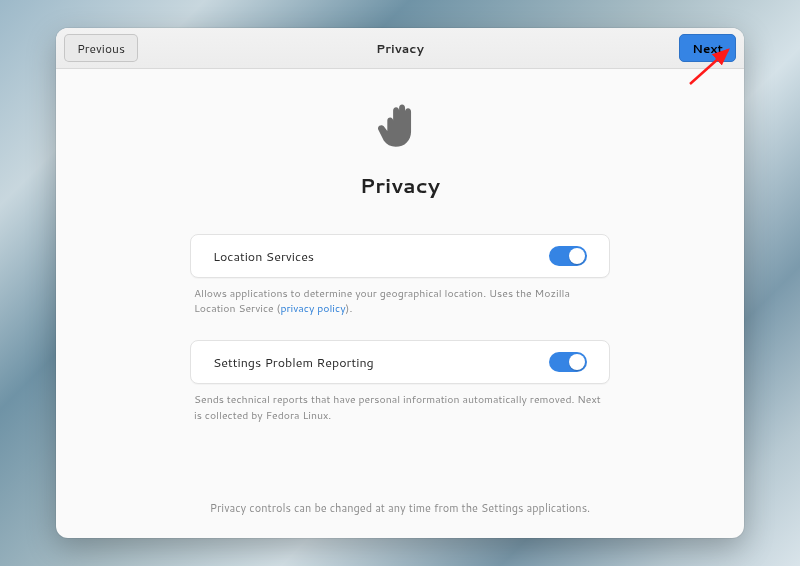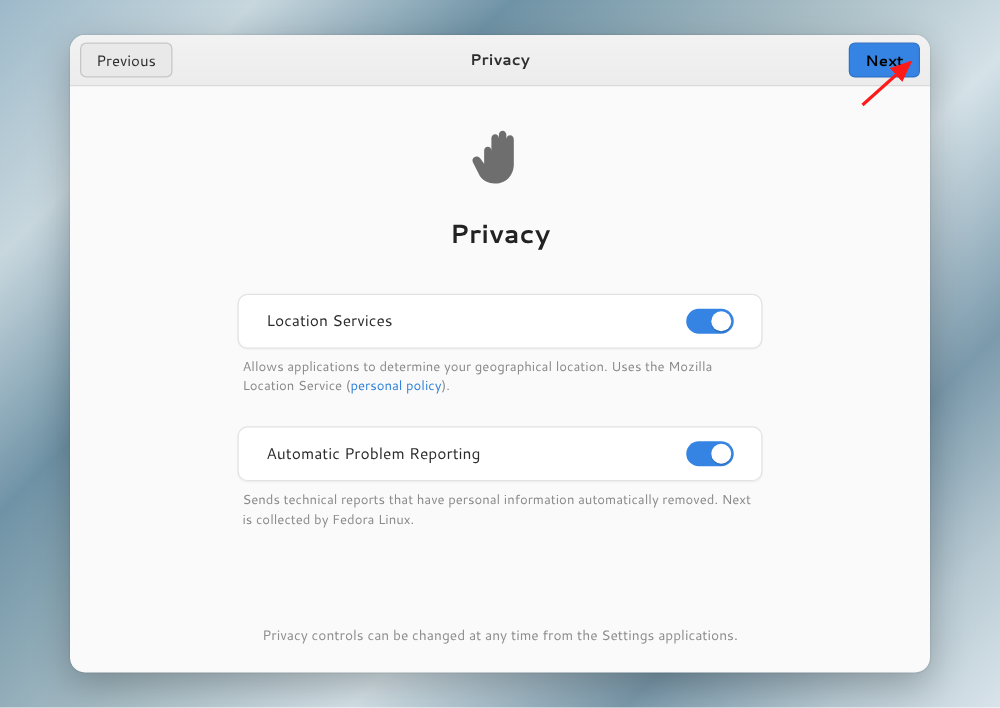--- a/index.html
+++ b/index.html
@@ -172,27 +172,27 @@
     </div>
 
     <div class="page-title">Privacy</div>
 
     <div class="group">
       <div class="row">
         <span class="row-label">Location Services</span>
         <div class="switch"></div>
       </div>
       <div class="desc">
-        <span>Allows applications to determine your geographical location. Uses the Mozilla Location Service (</span><a>personal policy</a><span>).</span>
+        <span>Allows applications to determine your geographical location. Uses the Mozilla Location Service (</span><a>privacy policy</a><span>).</span>
       </div>
     </div>
 
     <div class="group">
       <div class="row">
-        <span class="row-label">Automatic Problem Reporting</span>
+        <span class="row-label">Settings Problem Reporting</span>
         <div class="switch"></div>
       </div>
       <div class="desc">Sends technical reports that have personal information automatically removed. Next is collected by Fedora Linux.</div>
     </div>
 
   </div>
 
   <div class="footer-note">Privacy controls can be changed at any time from the Settings applications.</div>
 
 </div>

